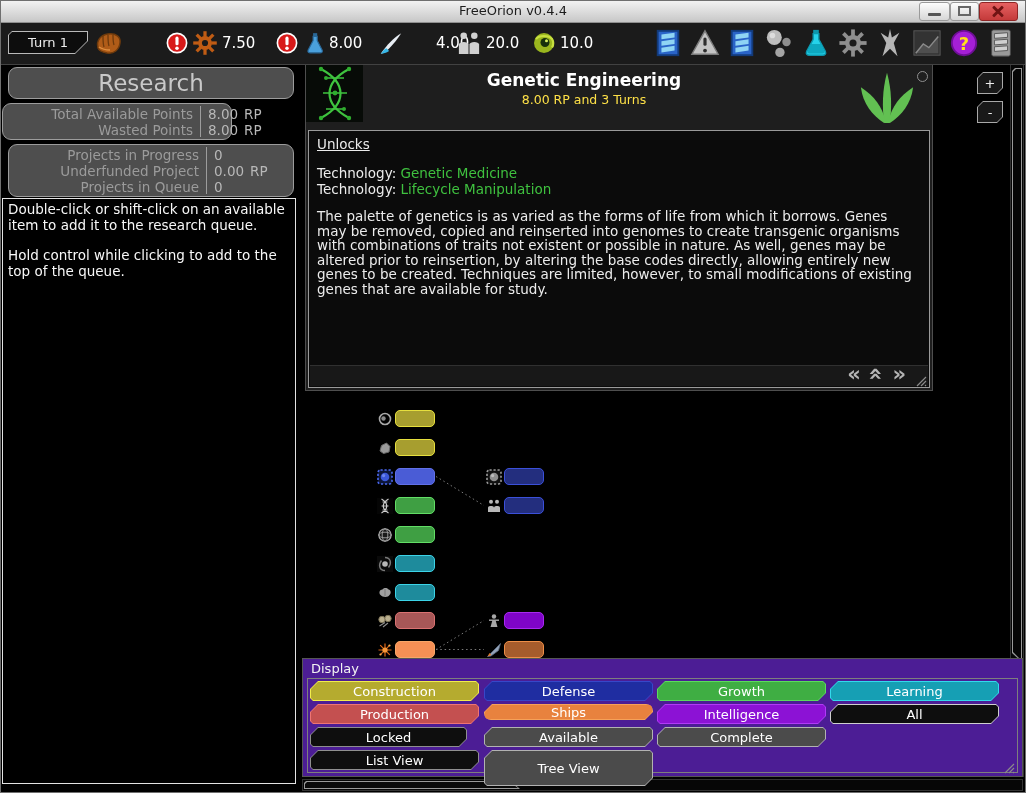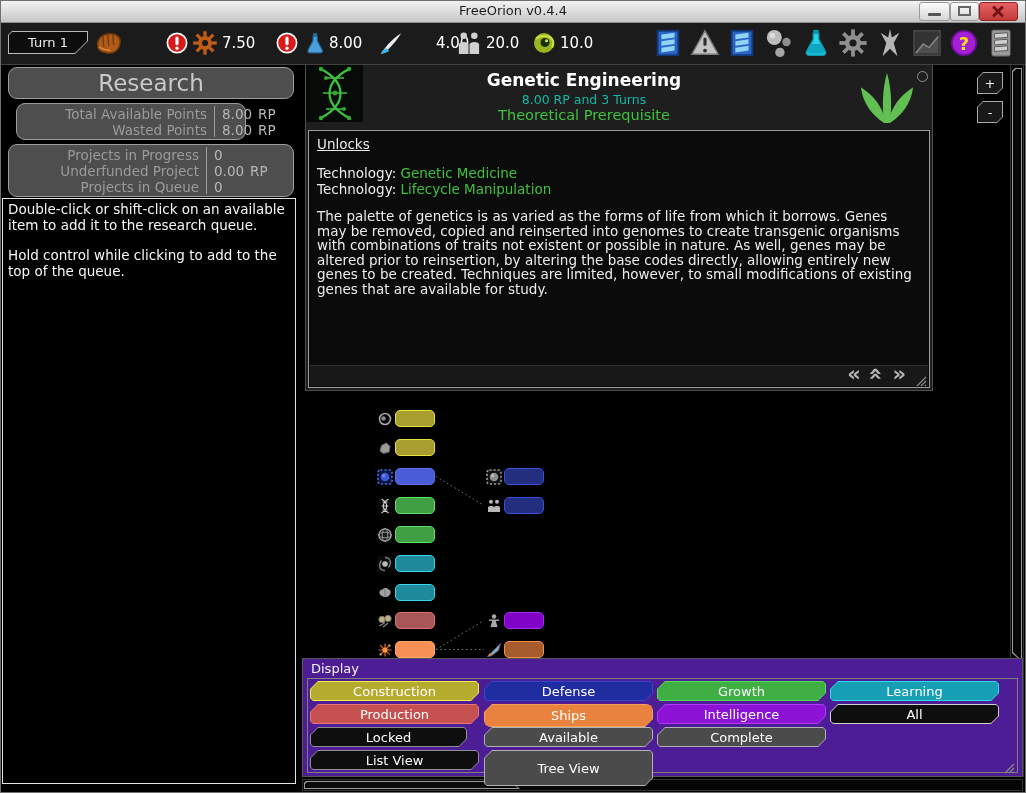--- a/index.html
+++ b/index.html
@@ -39,38 +39,38 @@
     color:#fff;font-size:15px}
   .res svg{display:block}
   #toolbar-right{position:absolute;left:653px;top:5px;display:flex;gap:7px}
   #toolbar-right .ticon{width:30px;height:32px;display:block}
 
   
   .sidebar{position:absolute;left:2px;top:64px;width:296px;height:722px}
   .sbox{position:absolute;background:#4e4e4e;border:1px solid #9c9c9c;border-radius:9px;box-sizing:border-box}
   #res-head{left:6px;top:3px;width:286px;height:32px;text-align:center;font-size:23px;
     color:#c9c9c9;line-height:30px}
-  #sboxA{left:14px;top:39px;width:230px;height:37px}
+  #sboxA{left:0;top:39px;width:230px;height:37px}
   #sboxB{left:6px;top:80px;width:286px;height:53px}
   .sdiv{position:absolute;left:197px;top:2px;bottom:2px;width:1px;background:#9c9c9c}
   .srow{position:absolute;left:0;width:100%;height:16px;font-size:13.5px;line-height:16px}
   .srow .lab{position:absolute;left:0;width:190px;text-align:right;color:#9b9b9b}
   .srow .val{position:absolute;left:205px;color:#b8b8b8}
   .srow .unit{position:absolute;left:241px;color:#b8b8b8}
   #help-box{position:absolute;left:0;top:134px;width:294px;height:586px;background:#000;
     border:1px solid #e3e3e3;color:#f7f7f7;font-size:13.5px;line-height:15.5px;
     padding:3px 5px;box-sizing:border-box}
   #help-box p{margin:0 0 15px 0}
 
   
   #detail{position:absolute;left:305px;top:64px;width:628px;height:327px;background:#1e1e1e;
     border:1px solid #4e4e4e;box-sizing:border-box;z-index:3}
   #dna-tile{position:absolute;left:0px;top:0px;width:57px;height:57px;background:#070b07}
   #d-title{position:absolute;top:5px;left:60px;right:130px;text-align:center;font-size:17px;font-weight:bold;color:#fff}
-  #d-cost{position:absolute;top:27px;left:60px;right:130px;text-align:center;font-size:12.5px;color:#14b8a6}
+  #d-cost{position:absolute;top:27px;left:60px;right:130px;text-align:center;font-size:12.5px;color:#fde047}
   #d-type{position:absolute;top:42px;left:60px;right:130px;text-align:center;font-size:14.5px;color:#3fc13f}
   #plant-icon{position:absolute;right:14px;top:3px;width:62px;height:58px}
   #pin{position:absolute;right:4px;top:6px;width:9px;height:9px;border:1.5px solid #8f8f8f;border-radius:50%}
   #unlocks-box{position:absolute;left:2px;top:65px;width:622px;height:258px;background:#0b0b0b;
     border:1px solid #9a9a9a;box-sizing:border-box;color:#ececec;font-size:13.5px}
   #unl-head{position:absolute;left:8px;top:5px;text-decoration:underline}
   .tech-line{position:absolute;left:8px}
   .tech-name{color:#3fc13f}
   #d-desc{position:absolute;left:8px;top:78px;width:602px;line-height:14.5px}
   #d-navbar{position:absolute;left:1px;right:1px;bottom:1px;height:20px;background:#181818;border-top:1px solid #303030}
@@ -438,21 +438,20 @@
           <circle cx="43" cy="4" r="2.2"></circle>
           <circle cx="15" cy="53" r="2.2"></circle>
           <circle cx="43" cy="53" r="2.2"></circle>
           <circle cx="29" cy="28" r="2.4"></circle>
           <circle cx="20" cy="13" r="2"></circle>
           <circle cx="38" cy="44" r="2"></circle>
         </g>
       </svg></div>
   <div id="d-title">Genetic Engineering</div>
   <div id="d-cost">8.00 RP and 3 Turns</div>
-  <div id="d-type">Theoretical Prerequisite</div>
   <span id="plant-icon"><svg width="62" height="58" viewBox="0 0 64 60" xmlns="http://www.w3.org/2000/svg">
         <g fill="#62c052">
           <path d="M29 57 C27 40 27 23 32 5 C37 23 37 40 35 57 Z"></path>
           <path d="M29 57 C17 49 7 37 5 20 C19 29 27 41 30 53 Z"></path>
           <path d="M35 57 C47 49 57 37 59 20 C45 29 37 41 34 53 Z"></path>
         </g>
       </svg></span>
   <div id="pin"></div>
 
   <div id="unlocks-box">
@@ -513,21 +512,21 @@
                    <div class="chbtn-lbl">Growth</div>
       </div>
       <div class="bevel cut-tlbr" style="left: 522px; top: 2px; width: 169px; height: 20px; --bc: #33d9ec; --fc: #169fb4;">
         <div class="fill"></div>
                    <div class="chbtn-lbl">Learning</div>
       </div>
       <div class="bevel cut-tlbr" style="left: 2px; top: 25px; width: 169px; height: 20px; --bc: #ee7474; --fc: #c45050;">
         <div class="fill"></div>
                    <div class="chbtn-lbl">Production</div>
       </div>
-      <div class="bevel cut-tlbr" style="left: 176px; top: 25px; width: 169px; height: 23px; border-radius: 7px; --bc: #f6a159; --fc: #e8823e;">
+      <div class="bevel cut-tlbr" style="left: 176px; top: 25px; width: 169px; height: 16px; border-radius: 7px; --bc: #f6a159; --fc: #e8823e;">
         <div class="fill"></div>
                    <div class="chbtn-lbl">Ships</div>
       </div>
       <div class="bevel cut-tlbr" style="left: 349px; top: 25px; width: 169px; height: 20px; --bc: #b13af6; --fc: #8c12d5;">
         <div class="fill"></div>
                    <div class="chbtn-lbl">Intelligence</div>
       </div>
       <div class="bevel cut-tlbr" style="left: 522px; top: 25px; width: 169px; height: 20px; --bc: #cfcfcf; --fc: #0e0e0e;">
         <div class="fill"></div>
                    <div class="chbtn-lbl">All</div>

